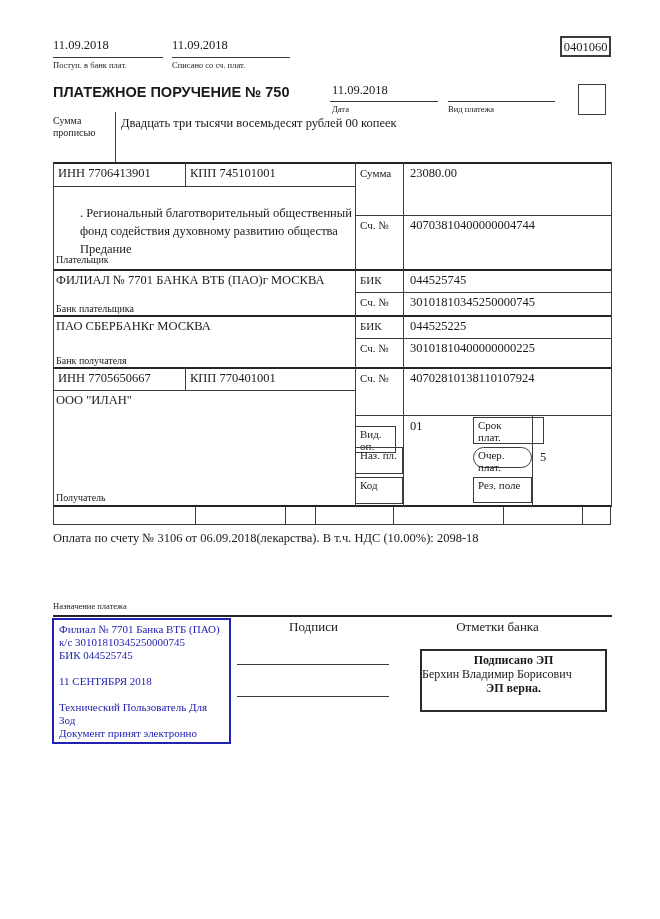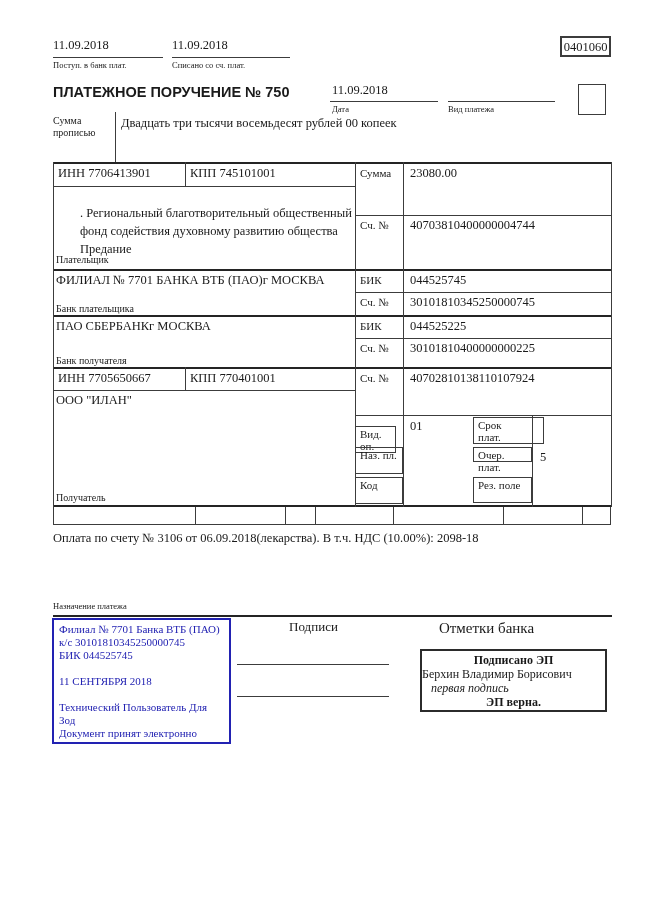--- a/index.html
+++ b/index.html
@@ -104,56 +104,55 @@
   <div class="t lab" style="left:360px;top:372px;">Сч. №</div>
   <div class="t" style="left:410px;top:371px;">40702810138110107924</div>
   <div class="t" style="left:56px;top:393px;">ООО "ИЛАН"</div>
   <div class="t sec" style="left:56px;top:492px;">Получатель</div>
 
   <div class="opbox" style="left:355px;top:417px;width:41px;height:27px;margin-top:9px;">Вид. оп.</div>
   <div class="t" style="left:410px;top:419px;">01</div>
   <div class="opbox" style="left:473px;top:417px;width:71px;height:27px;">Срок
 плат.</div>
   <div class="opbox" style="left:355px;top:447px;width:48px;height:27px;">Наз. пл.</div>
-  <div class="opbox" style="left:473px;top:447px;width:59px;height:15px;">Очер.
+  <div class="opbox" style="left:473px;top:447px;width:59px;height:21px;border-radius:13px;">Очер.
 плат.</div>
   <div class="t" style="left:540px;top:450px;">5</div>
   <div class="opbox" style="left:355px;top:477px;width:48px;height:27px;">Код</div>
   <div class="opbox" style="left:473px;top:477px;width:59px;height:26px;">Рез. поле</div>
 
   <div class="hl" style="left:53px;top:524px;width:558px;"></div>
   <div class="vl" style="left:53px;top:507px;height:17px;"></div>
   <div class="vl" style="left:195px;top:507px;height:17px;"></div>
   <div class="vl" style="left:285px;top:507px;height:17px;"></div>
   <div class="vl" style="left:315px;top:507px;height:17px;"></div>
   <div class="vl" style="left:393px;top:507px;height:17px;"></div>
   <div class="vl" style="left:503px;top:507px;height:17px;"></div>
   <div class="vl" style="left:582px;top:507px;height:17px;"></div>
   <div class="vl" style="left:610px;top:507px;height:17px;"></div>
 
   <div class="t" style="left:53px;top:531px;">Оплата по счету № 3106 от 06.09.2018(лекарства). В т.ч. НДС (10.00%): 2098-18</div>
   <div class="t sm" style="left:53px;top:602px;">Назначение платежа</div>
   <div class="hl2" style="left:53px;top:615px;width:559px;"></div>
 
   <div class="t ctr" style="left:237px;top:620px;width:153px;font-size:13px;">Подписи</div>
-  <div class="t ctr" style="left:374px;top:620px;width:225px;font-size:15px;">Отметки банка</div>
+  <div class="t ctr" style="left:385px;top:620px;width:225px;font-size:13px;">Отметки банка</div>
 
   <div id="stamp">Филиал № 7701 Банка ВТБ (ПАО)
 к/с 30101810345250000745
 БИК 044525745
 
 11 СЕНТЯБРЯ 2018
 
 Технический Пользователь Для
 Зод
 Документ принят электронно</div>
 
   <div class="hl" style="left:237px;top:664px;width:152px;"></div>
   <div class="hl" style="left:237px;top:696px;width:152px;"></div>
 
   <div id="esign">
     <div class="b ctr">Подписано ЭП</div>
     <div style="">Берхин Владимир Борисович</div>
-    <div style="padding-left:9px;font-style:italic;">первая подпись</div>
     <div class="b ctr">ЭП верна.</div>
   </div>
 
 </div>
 
 </body></html>

